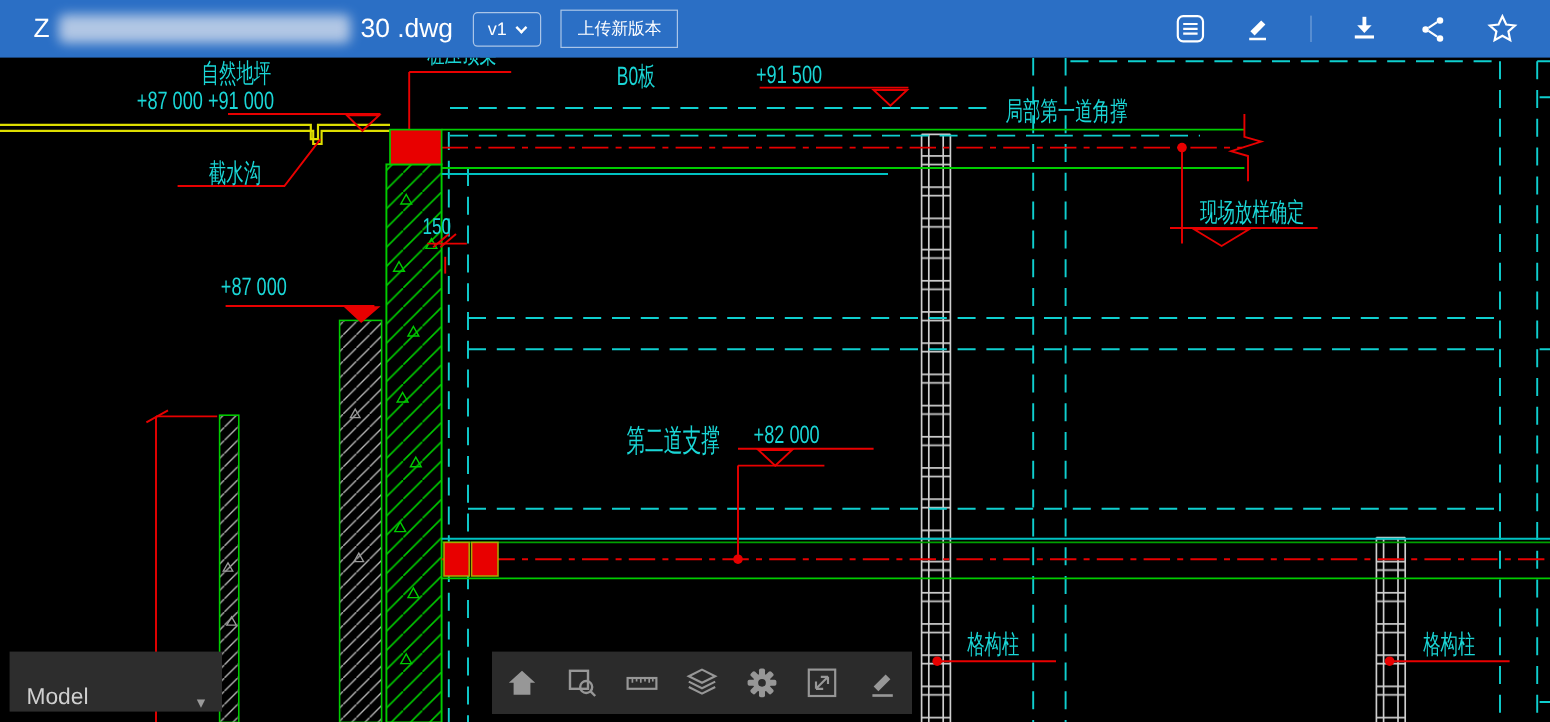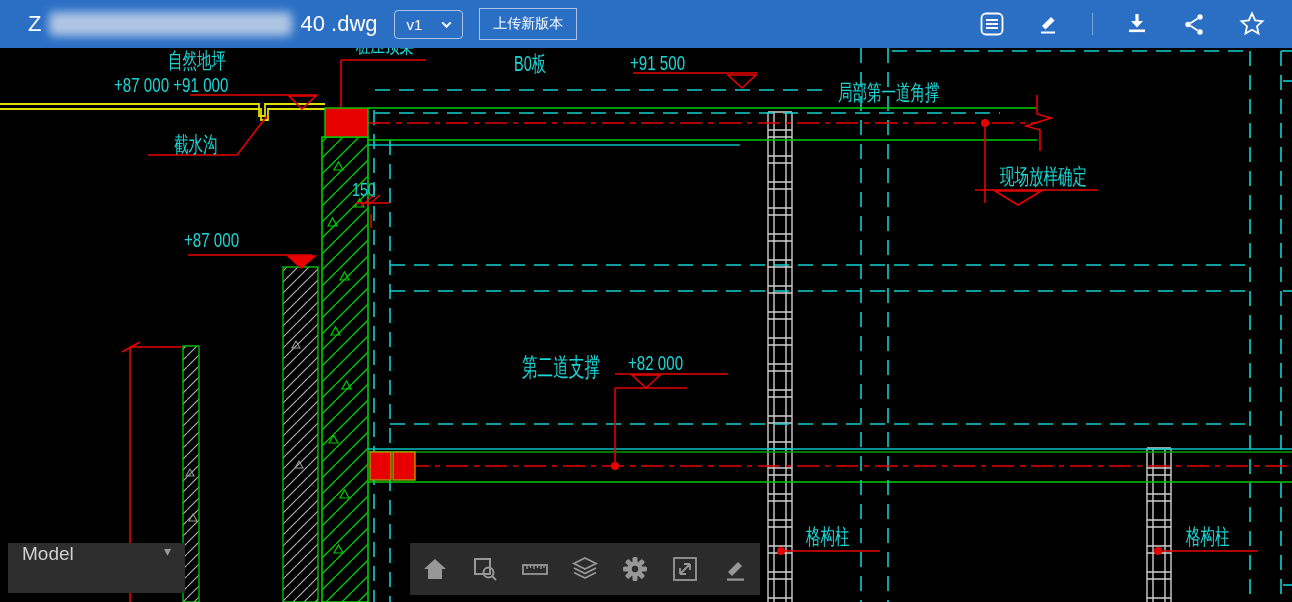--- a/index.html
+++ b/index.html
@@ -6,21 +6,21 @@
   html,body { background:#000; }
   .stage { position:relative; width:1292px; height:602px; overflow:hidden;
            font-family:"Liberation Sans", sans-serif; background:#000; }
 
   
   .topbar { position:absolute; left:0; top:0; width:1292px; height:48px;
             background:#2b6fc5; display:flex; align-items:center; color:#fff; z-index:30; }
   .title { margin-left:28px; display:flex; align-items:center; font-size:22px; white-space:nowrap; }
   .redact { display:inline-block; width:243px; height:24px; margin:0 8px;
             background:#c9d6ea; opacity:.85; filter:blur(5px); border-radius:5px; }
-  .verbox { margin-left:16px; display:flex; align-items:center; gap:21px;
+  .verbox { margin-left:16px; display:flex; align-items:center; gap:9px;
             border:1px solid rgba(255,255,255,.6); border-radius:4px;
             padding:5px 12px; font-size:15px; cursor:pointer; }
   .chev { width:7px; height:7px; border-right:2px solid #fff; border-bottom:2px solid #fff;
           transform:rotate(45deg) translate(-1px,-1px); }
   .upload { margin-left:16px; border:1px solid rgba(255,255,255,.6); border-radius:0;
             background:transparent; color:#fff; font-size:14px; padding:6px 13px;
             font-family:"Liberation Sans",sans-serif; cursor:pointer; }
   .hicons { margin-left:auto; margin-right:26px; display:flex; align-items:center; gap:30px; }
   .hicons svg { display:block; cursor:pointer; }
   .hdivider { width:1px; height:22px; background:rgba(255,255,255,.35); }
@@ -32,40 +32,40 @@
   .lbl { position:absolute; color:#1ad6d6; white-space:nowrap; line-height:1;
          transform-origin:0 0; z-index:5; }
   .zh  { font-size:22px; transform:scaleX(.66); }
   .zh2 { font-size:26px; transform:scaleX(.60); }
   .num { font-size:21px; transform:scaleX(.72); }
   .num-s { font-size:19px; transform:scaleX(.75); }
 
   
   .model { position:absolute; left:8px; top:495px; width:177px; height:50px;
            background:#2d2d2d; color:#cfcfcf; font-size:19px; display:flex;
-           align-items:flex-start; padding:0 14px; z-index:20; cursor:pointer; }
+           align-items:flex-end; padding:0 14px; z-index:20; cursor:pointer; }
   .model .caret { margin-left:auto; color:#9a9a9a; font-size:14px; }
 
   
   .toolbar { position:absolute; left:410px; top:495px; width:350px; height:52px;
              background:#2b2b2b; display:flex; align-items:center;
              justify-content:space-around; z-index:20; }
   .tb-btn { width:30px; height:30px; display:flex; align-items:center;
             justify-content:center; cursor:pointer; }
 </style>
 </head>
 <body>
 
 <div class="stage">
 
   <header class="topbar">
     <div class="title">
       <span>Z</span>
       <span class="redact"></span>
-      <span>40 .dwg</span>
+      <span>30 .dwg</span>
     </div>
 
     <div class="verbox">
       <span>v1</span>
       <span class="chev"></span>
     </div>
 
     <button class="upload">上传新版本</button>
 
     <div class="hicons">

